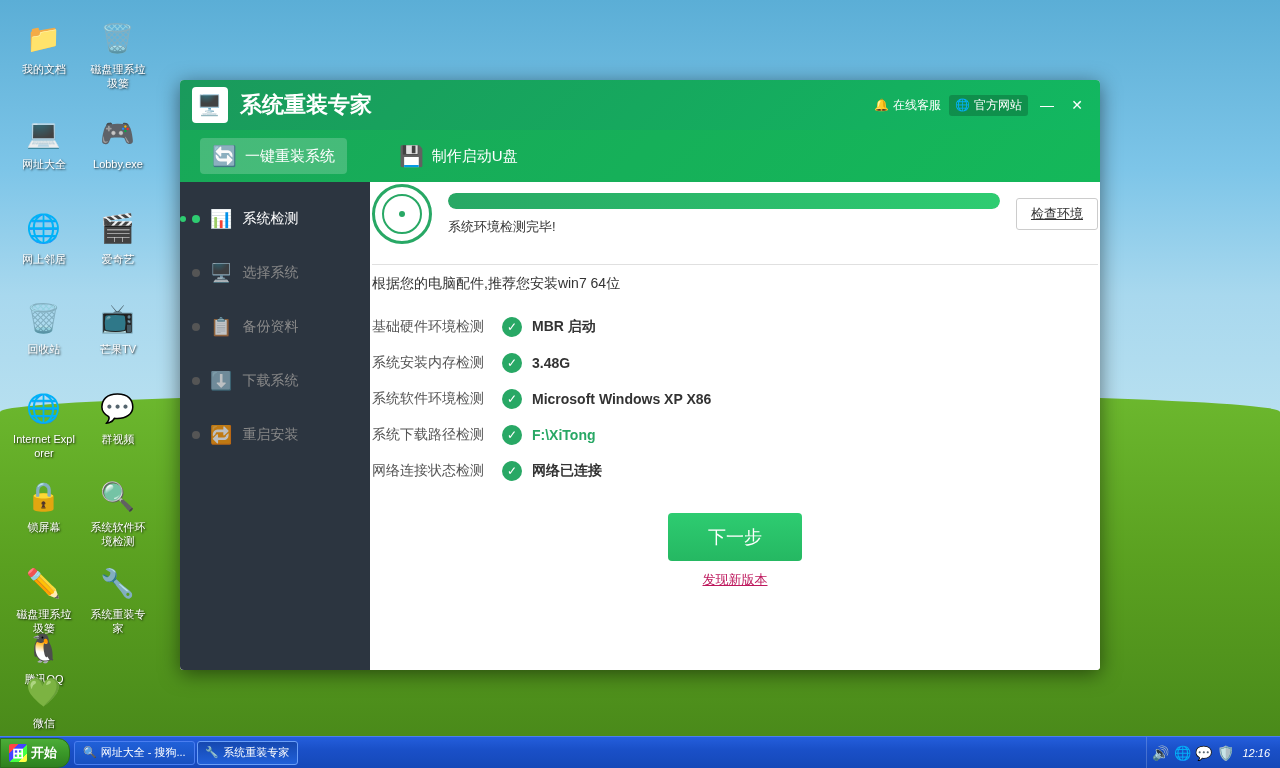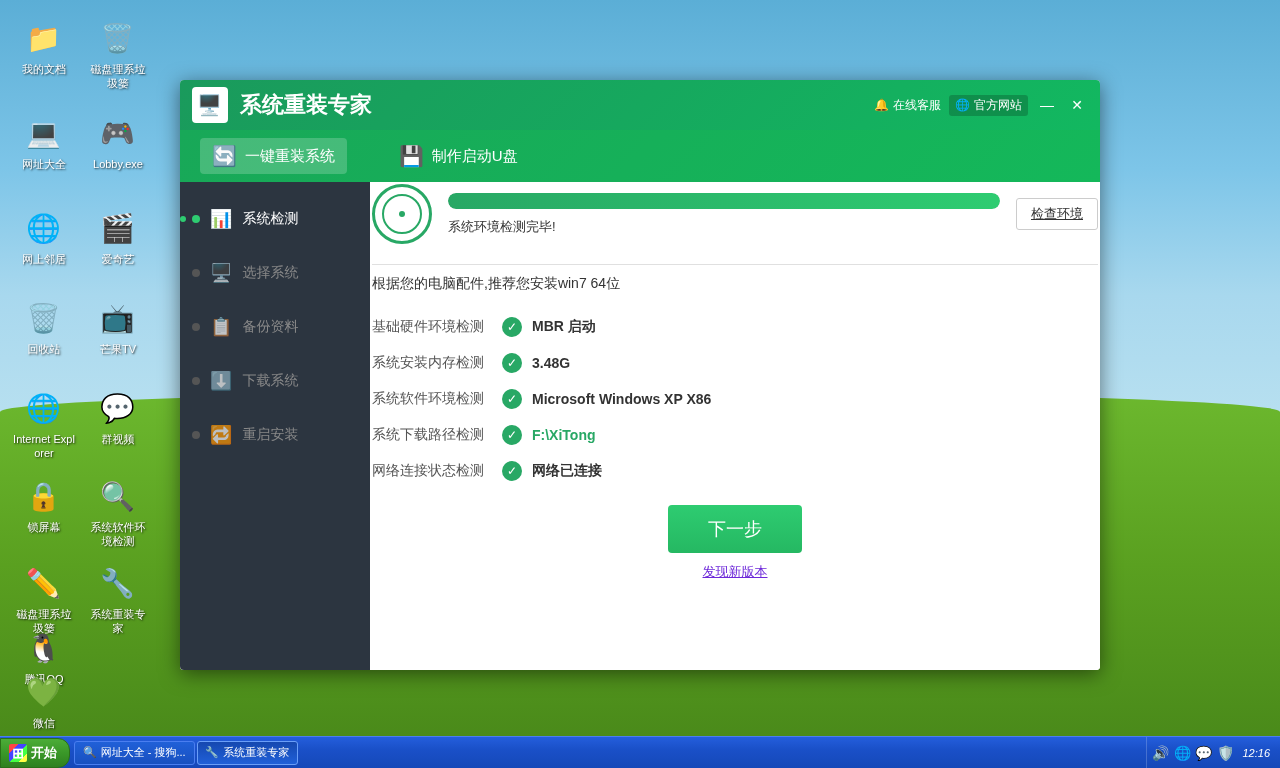--- a/index.html
+++ b/index.html
@@ -480,35 +480,35 @@
     }
 
     .detection-value.link {
       color: #28a865;
       text-decoration: none;
     }
 
     
     .next-btn {
       display: block;
-      margin: 16px auto 0;
+      margin: 24px auto 0;
       padding: 12px 40px;
       background: linear-gradient(180deg, #2ecc71 0%, #25b862 100%);
       border: none;
       border-radius: 4px;
       color: white;
       font-size: 18px;
       cursor: pointer;
       font-family: 'Microsoft YaHei', sans-serif;
     }
 
     .discover-link {
       display: block;
       text-align: center;
-      color: #6d28d9;
+      color: #be185d;
       font-size: 13px;
       margin-top: 10px;
       text-decoration: underline;
       cursor: pointer;
     }
   </style>
 </head>
 <body>
 
 <div class="desktop">

